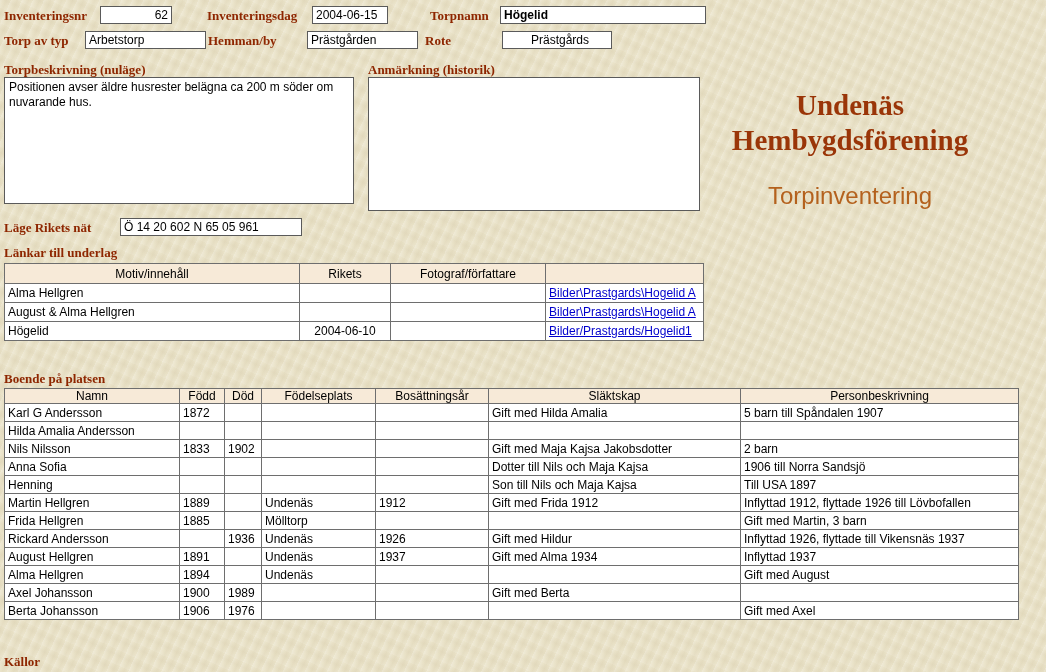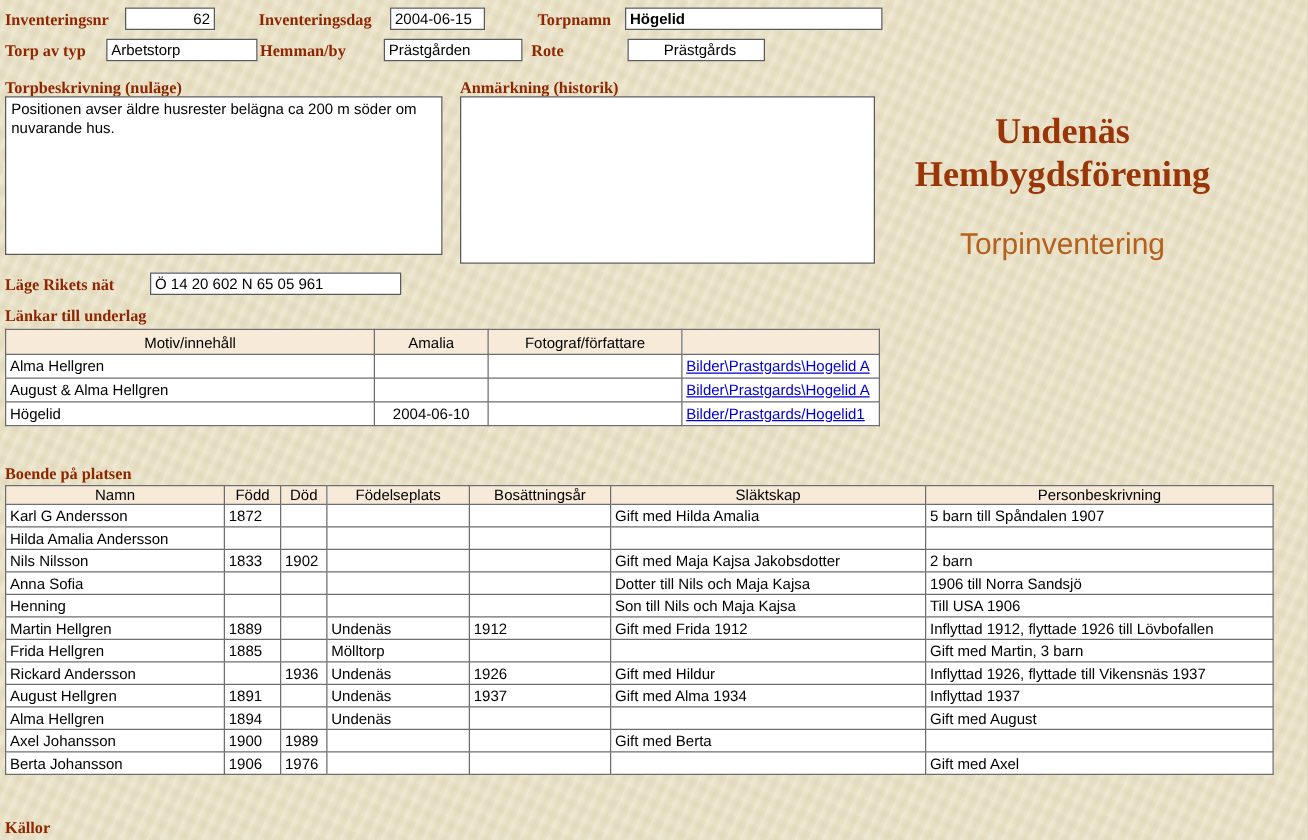--- a/index.html
+++ b/index.html
@@ -126,34 +126,34 @@
   <span class="lbl" style="left:368px; top:62px;">Anmärkning (historik)</span>
   <textarea class="inp" style="left: 368px; top: 77px; width: 332px; height: 134px;"></textarea>
 
   <div class="brand">
     <div class="brand-name">Undenäs</div>
     <div class="brand-name">Hembygdsförening</div>
     <div class="brand-sub">Torpinventering</div>
   </div>
 
   <span class="lbl" style="left:4px; top:220px;">Läge Rikets nät</span>
-  <input class="inp" style="left: 120px; top: 218px; width: 201px;" value="Ö 14 20 602 N 65 05 961">
+  <input class="inp" style="left: 120px; top: 218px; width: 182px;" value="Ö 14 20 602 N 65 05 961">
 
   <span class="lbl" style="left:4px; top:245px;">Länkar till underlag</span>
   <table class="tbl links-tbl">
     <colgroup>
       <col style="width:295px">
         <col style="width:91px">
         <col style="width:155px">
         <col style="width:158px">
     </colgroup>
     <thead>
         <tr>
           <th>Motiv/innehåll</th>
-          <th>Amalia</th>
+          <th>Rikets</th>
           <th>Fotograf/författare</th>
           <th></th>
         </tr>
       </thead>
     <tbody>
         <tr>
           <td>Alma Hellgren</td>
           <td class="c"></td>
           <td></td>
           <td><a href="#">Bilder\Prastgards\Hogelid A</a></td>
@@ -232,21 +232,21 @@
           <td>Dotter till Nils och Maja Kajsa</td>
           <td>1906 till Norra Sandsjö</td>
         </tr>
         <tr>
           <td>Henning</td>
           <td></td>
           <td></td>
           <td></td>
           <td></td>
           <td>Son till Nils och Maja Kajsa</td>
-          <td>Till USA 1906</td>
+          <td>Till USA 1897</td>
         </tr>
         <tr>
           <td>Martin Hellgren</td>
           <td>1889</td>
           <td></td>
           <td>Undenäs</td>
           <td>1912</td>
           <td>Gift med Frida 1912</td>
           <td>Inflyttad 1912, flyttade 1926 till Lövbofallen</td>
         </tr>

